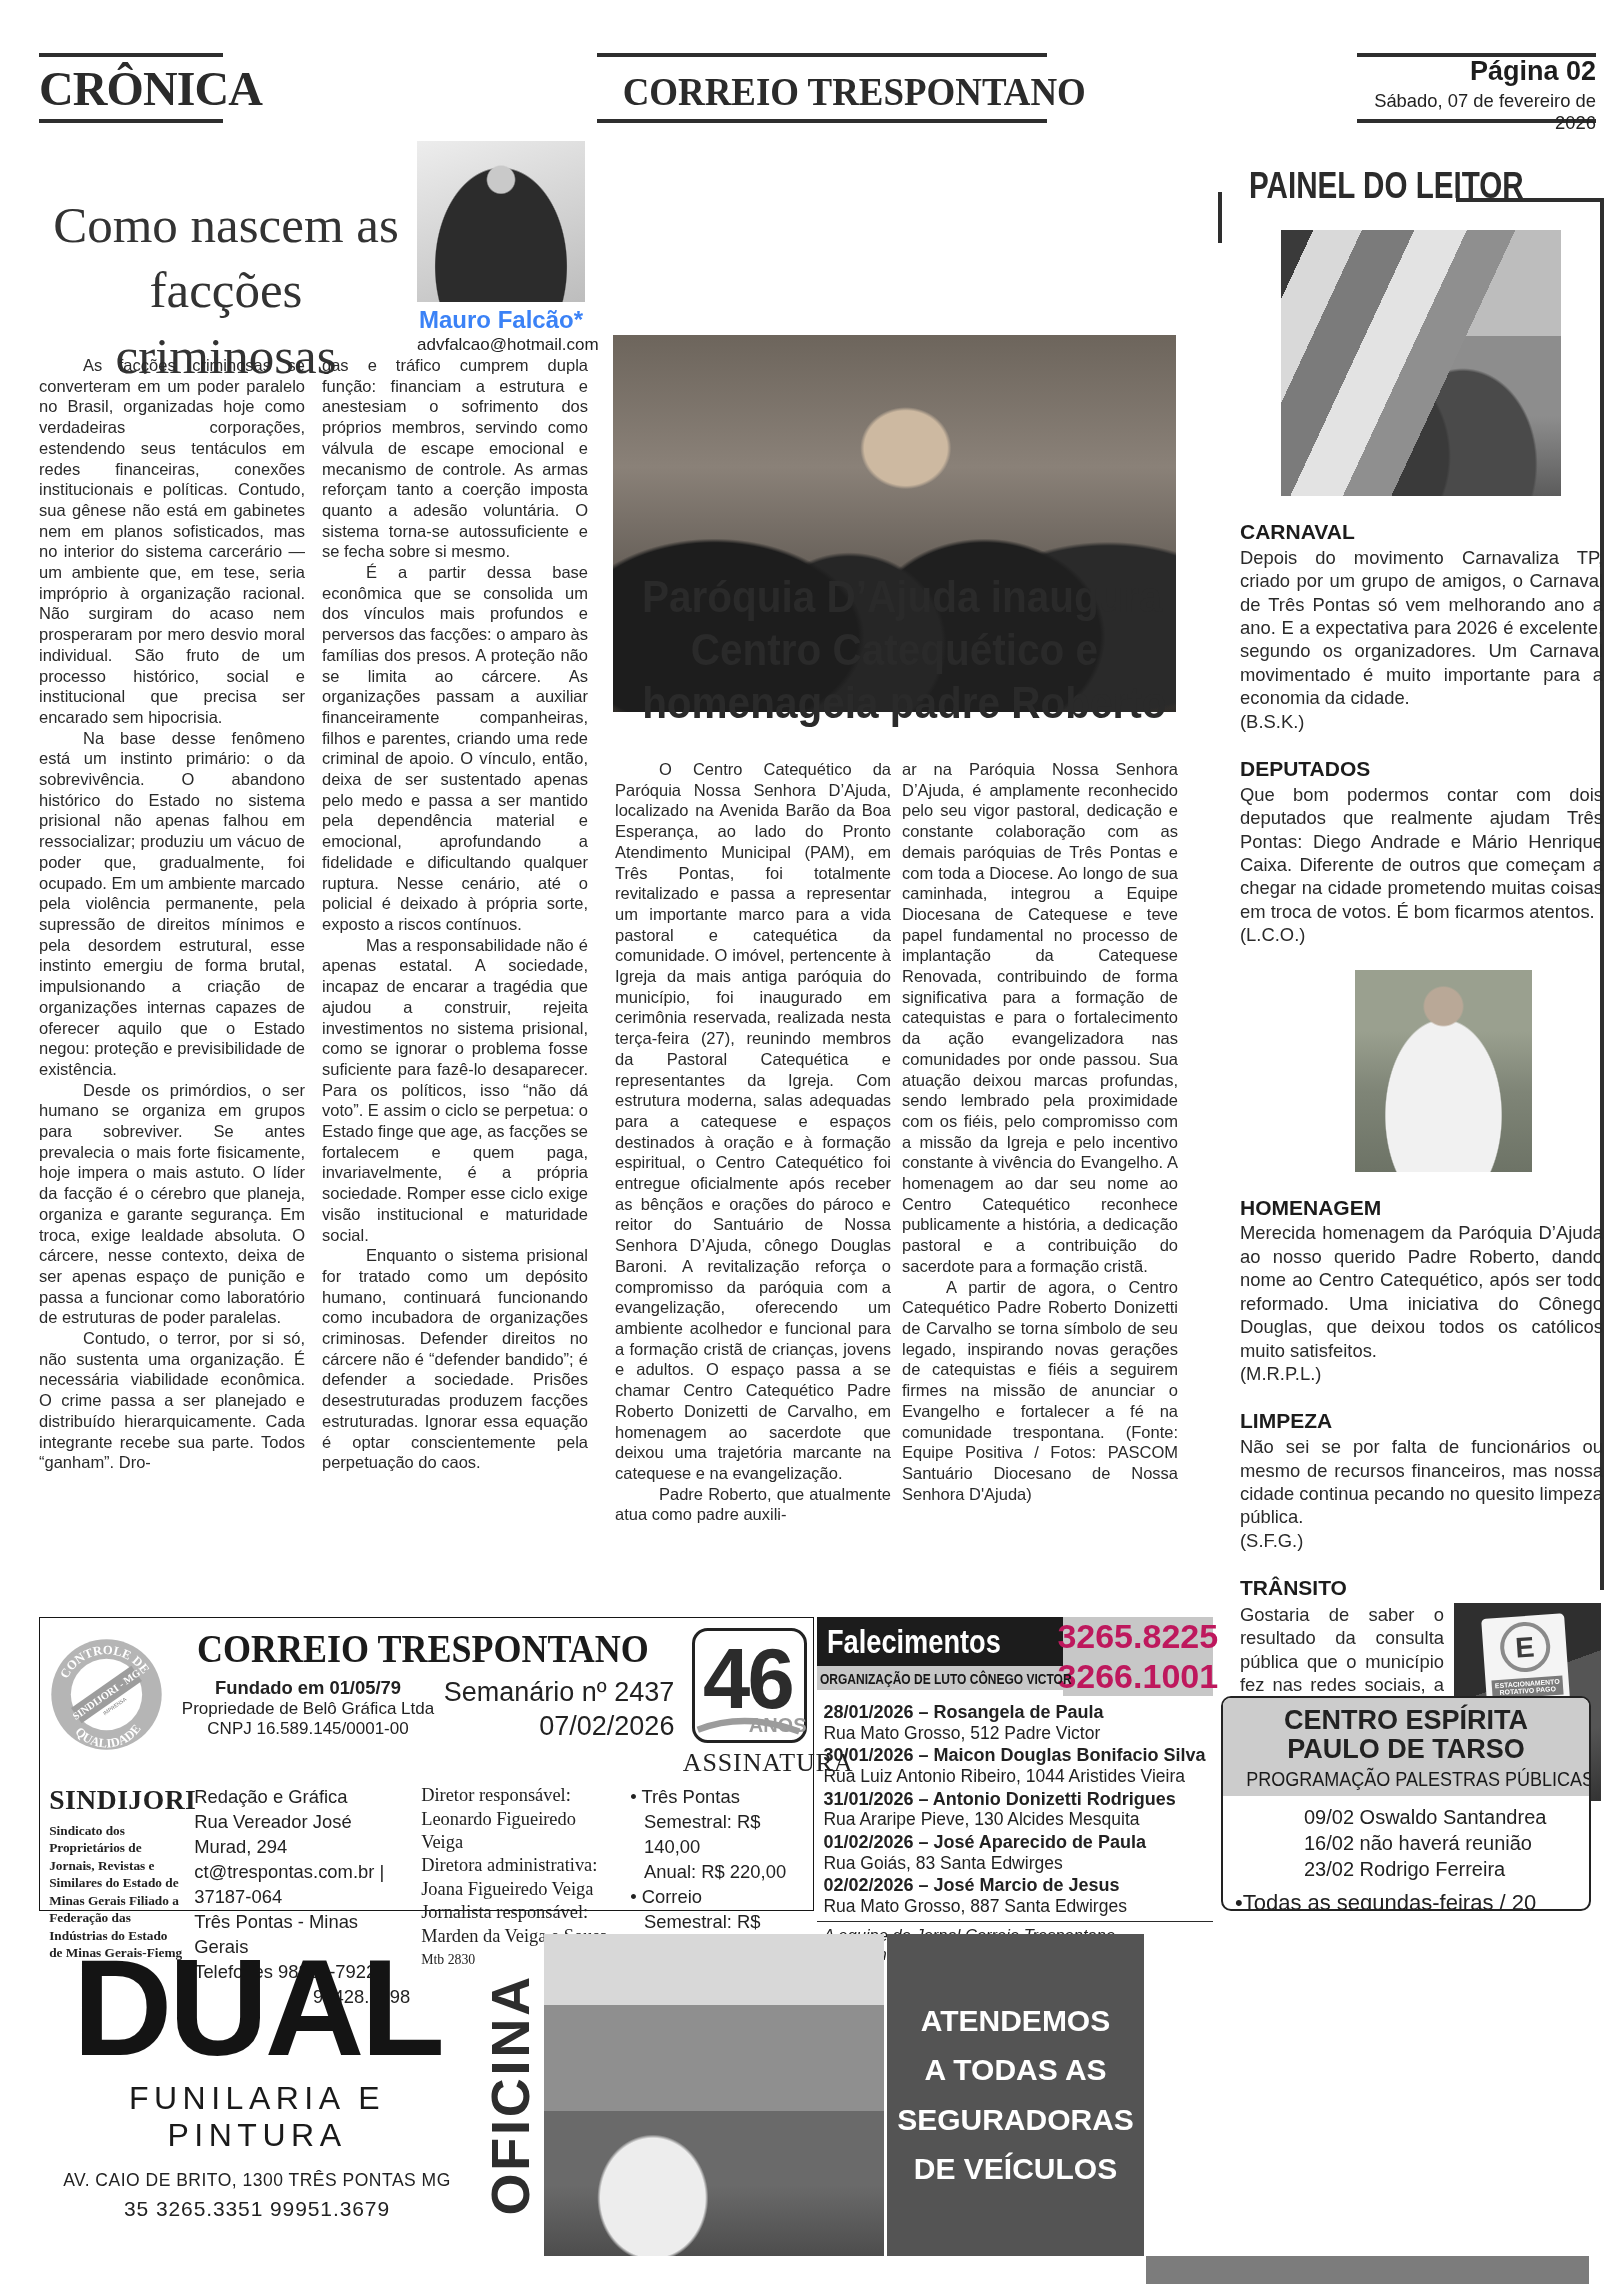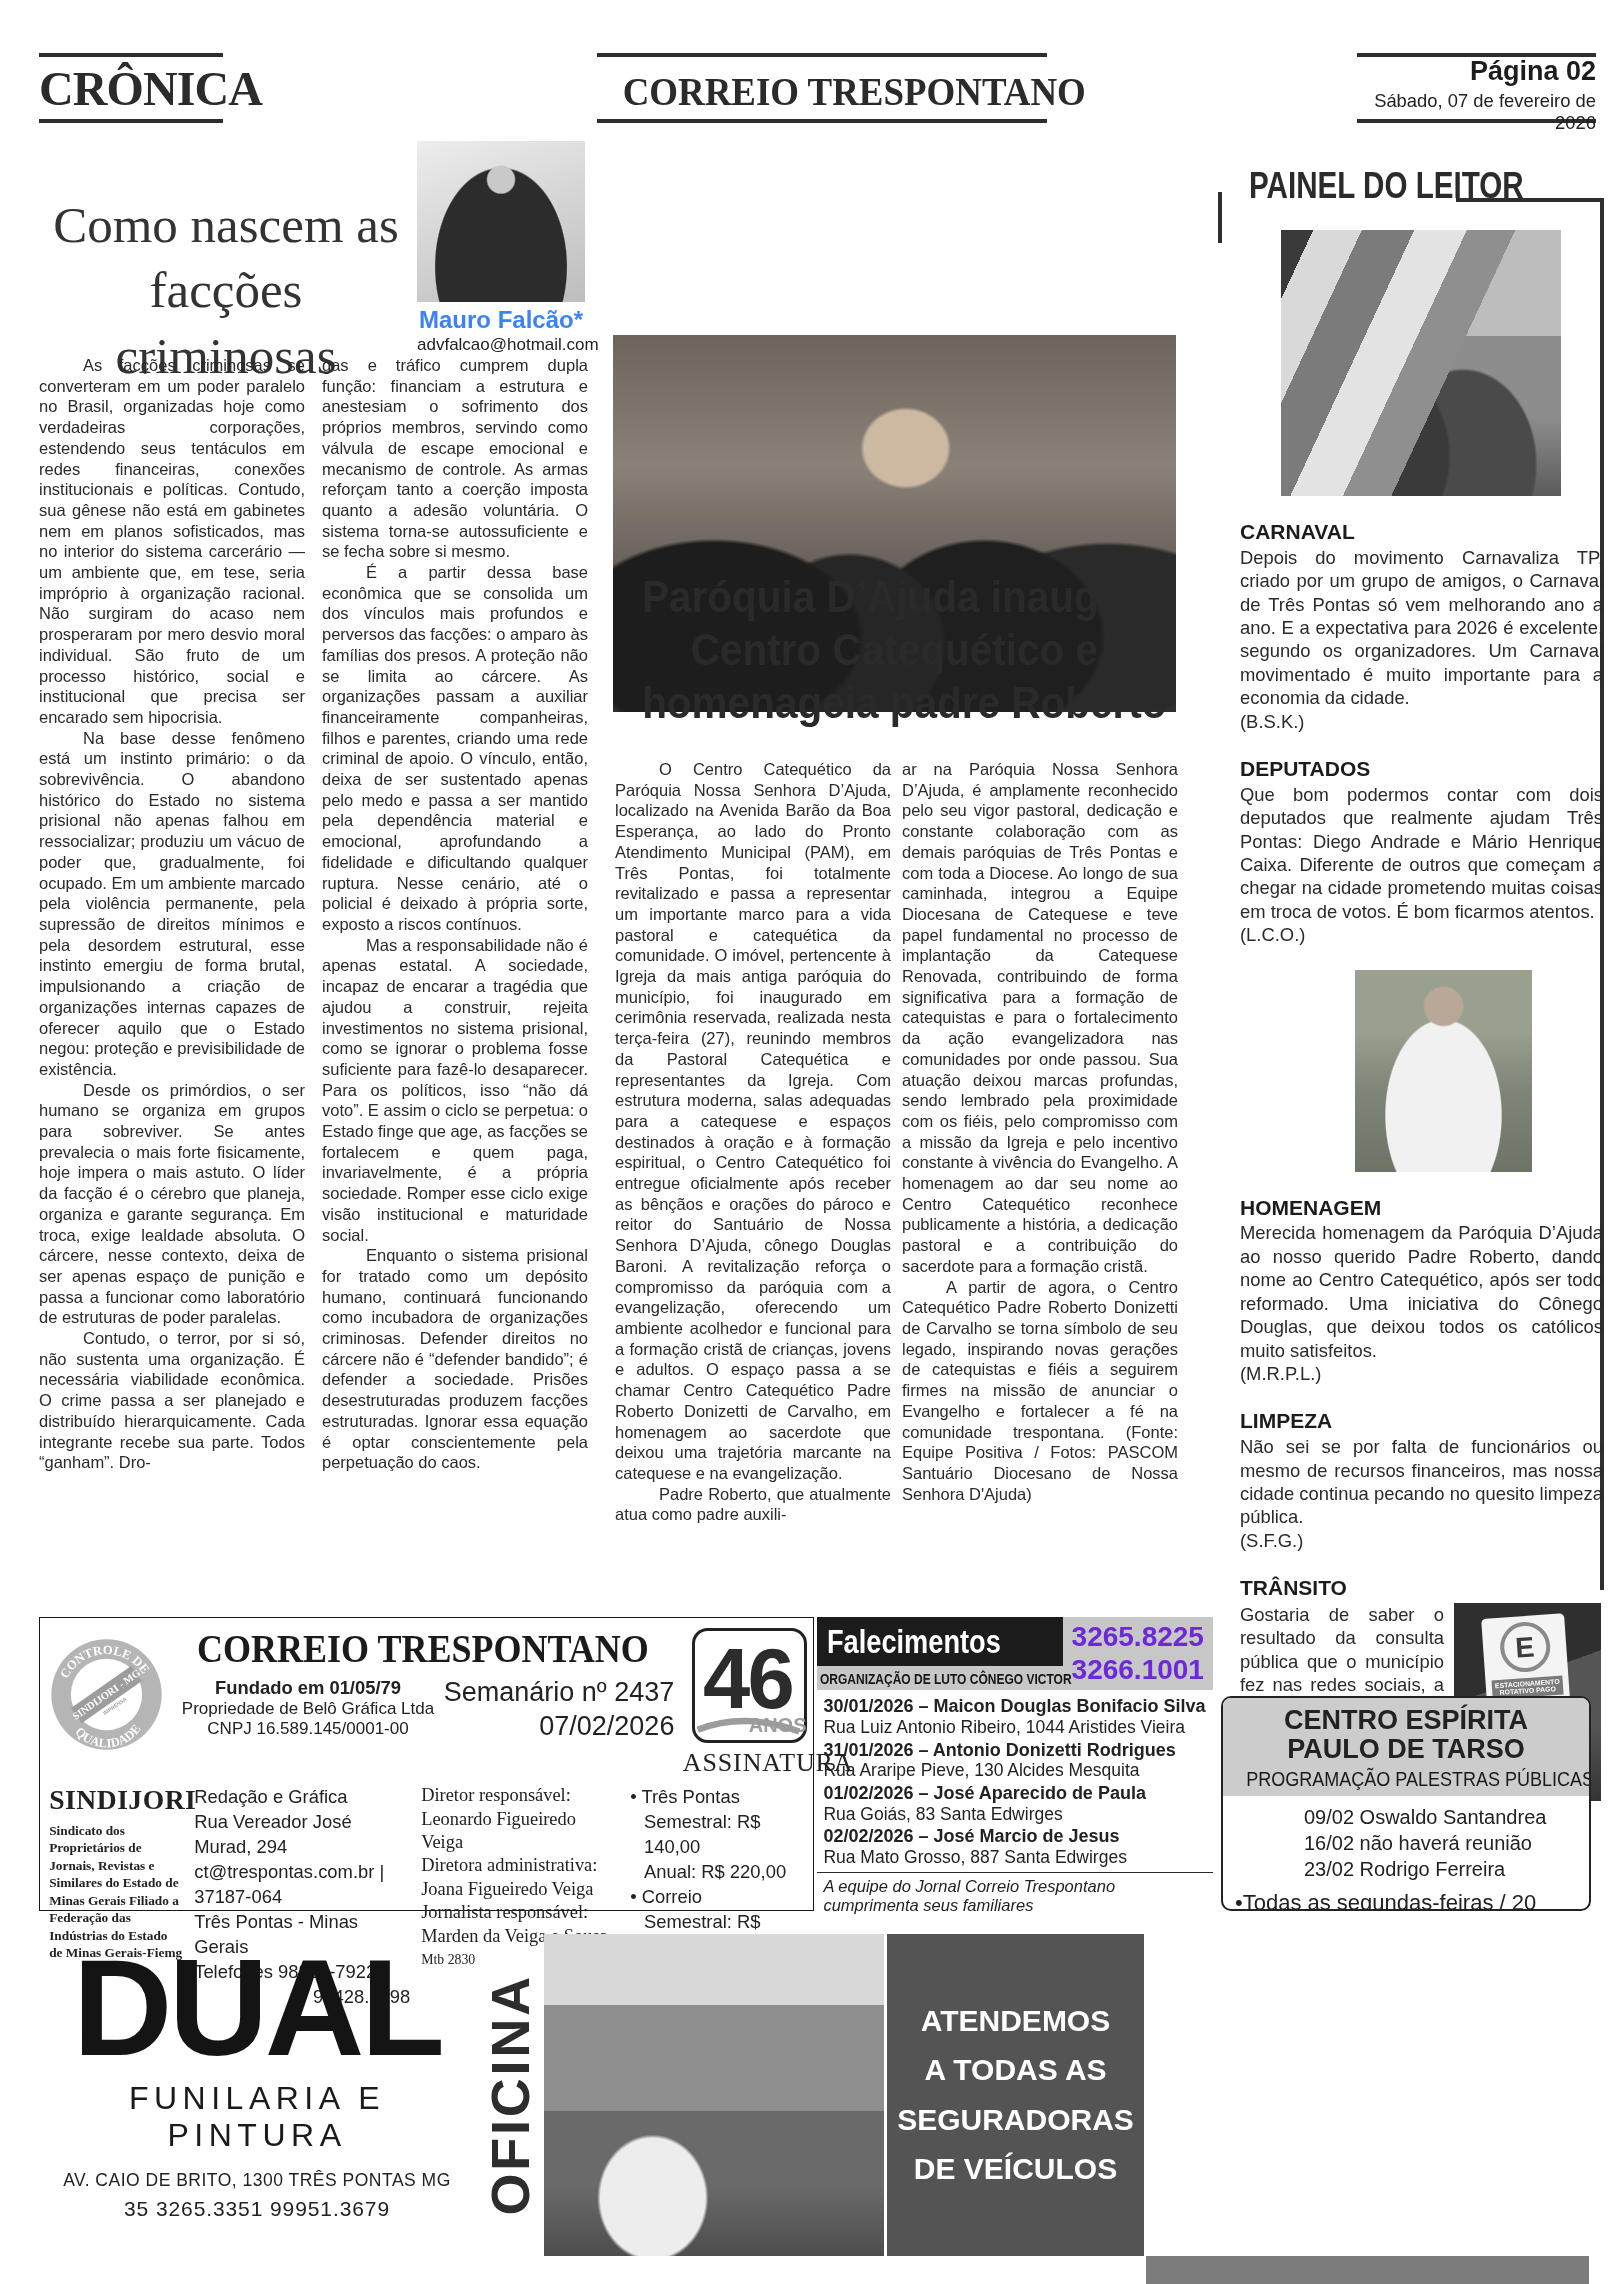--- a/index.html
+++ b/index.html
@@ -89,21 +89,21 @@
   .logo46 .a{position:absolute;right:-2.8px;bottom:3px;font-size:20px;font-weight:bold;color:#9c9c9c;}
   .logo46 svg{position:absolute;left:0;bottom:0;}
 
   
   .fa{left:817px;top:1617px;width:396px;height:294px;box-sizing:border-box;}
   .fa-head{display:flex;border-radius:24px;}
   .fa-head-left{width:62%;}
   .fa-title{background:#1c1c1c;color:#fff;font-size:34px;font-weight:bold;height:49px;display:flex;align-items:center;padding-left:10px;}
   .fa-org{background:#c7c7c7;color:#161616;font-size:15px;font-weight:bold;height:24px;display:flex;align-items:center;padding-left:2.8px;}
   .fa-phones{width:38%;background:#c7c7c7;display:flex;flex-direction:column;justify-content:center;align-items:center;gap:0.9px;}
-  .fa-phone{font-size:28px;font-weight:bold;color:#6d28d9;}
+  .fa-phone{font-size:34px;font-weight:bold;color:#be185d;}
   .fa-list{margin-top:6.4px;padding-left:6.4px;}
   .fa-name{font-size:18px;font-weight:bold;line-height:20.7px;}
   .fa-addr{font-size:17.5px;line-height:20.7px;margin-bottom:1.8px;}
   .fa-foot{border-top:1.4px solid #2a2a2a;margin-top:4.6px;padding:3.7px 0 0 6.4px;font-size:16.5px;font-style:italic;}
 
   
   .ce{left:1221px;top:1696px;width:370px;height:215px;border:2.8px solid #222;border-radius:10px;
       box-sizing:border-box;overflow:hidden;background:#fff;}
   .ce-head{background:#ccc;padding:8.3px 3.7px 5.5px;text-align:center;}
   .ce-t{font-size:27px;font-weight:bold;line-height:29px;color:#222;}
@@ -340,20 +340,24 @@
             <span class="condL">ORGANIZAÇÃO DE LUTO CÔNEGO VICTOR</span>
           </div>
       </div>
       <div class="fa-phones">
         <div class="fa-phone">3265.8225</div>
         <div class="fa-phone">3266.1001</div>
       </div>
     </div>
     <div class="fa-list">
       <div>
+        <div class="fa-name">28/01/2026 – Rosangela de Paula</div>
+        <div class="fa-addr">Rua Mato Grosso, 512 Padre Victor</div>
+      </div>
+      <div>
         <div class="fa-name">30/01/2026 – Maicon Douglas Bonifacio Silva</div>
         <div class="fa-addr">Rua Luiz Antonio Ribeiro, 1044 Aristides Vieira</div>
       </div>
       <div>
         <div class="fa-name">31/01/2026 – Antonio Donizetti Rodrigues</div>
         <div class="fa-addr">Rua Araripe Pieve, 130 Alcides Mesquita</div>
       </div>
       <div>
         <div class="fa-name">01/02/2026 – José Aparecido de Paula</div>
         <div class="fa-addr">Rua Goiás, 83 Santa Edwirges</div>

